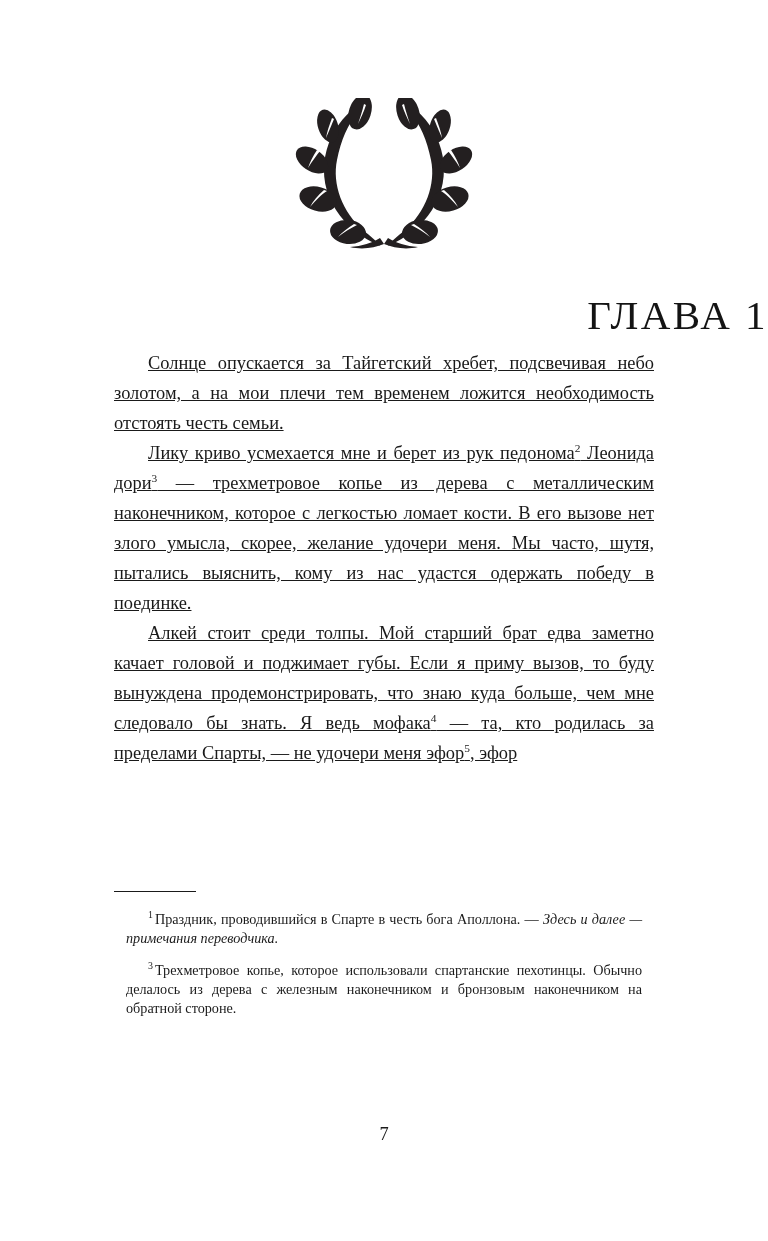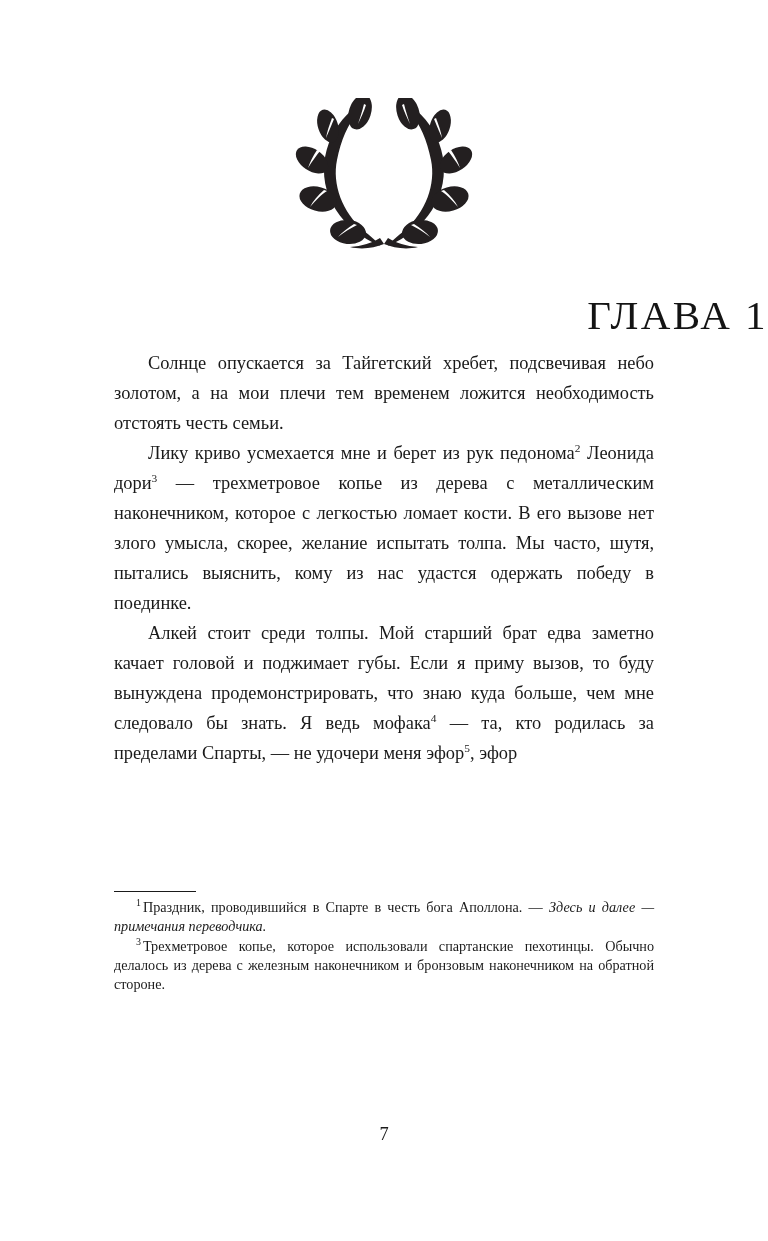--- a/index.html
+++ b/index.html
@@ -59,20 +59,21 @@
     font-size: 18.4px;
     line-height: 30px;
     text-align: justify;
     text-justify: inter-word;
     hyphens: manual;
     color: #1a1a1a;
   }
   .body-text p {
     margin: 0;
     text-indent: 34px;
+    text-decoration: underline;
   }
   .body-text p:last-child {
     
   }
 
   sup.fn {
     font-size: 0.62em;
     vertical-align: super;
     line-height: 0;
   }
@@ -90,21 +91,21 @@
   }
   .footnote-rule {
     position: absolute;
     left: 114px;
     top: 891px;
     width: 82px;
     height: 1px;
     background: #1a1a1a;
   }
   .footnotes p {
-    margin: 0;
+    margin: 12px;
     text-indent: 22px;
   }
   .footnotes sup.fn-marker {
     font-size: 0.70em;
     vertical-align: super;
     line-height: 0;
     margin-right: 2px;
   }
   .fn-italic {
     font-style: italic;
@@ -170,21 +171,21 @@
       </g>
     </svg>
   </div>
 
   <h1 class="chapter-title">ГЛАВА 1</h1>
 
   <div class="body-text">
     <p><span>Солнце опускается за Тайгетский хребет, подсвечивая небо золотом, а на мои плечи тем временем ложится необходимость отстоять честь семьи.</span></p>
 
 
-    <p><span>Лику криво усмехается мне и берет из рук педонома</span><sup class="fn">2</sup><span> Леонида дори</span><sup class="fn">3</sup><span> — трехметровое копье из дерева с металлическим наконечником, которое с легкостью ломает кости. В его вызове нет злого умысла, скорее, желание испытать толпа. Мы часто, шутя, пытались выяснить, кому из нас удастся одержать победу в поединке.</span></p>
+    <p><span>Лику криво усмехается мне и берет из рук педонома</span><sup class="fn">2</sup><span> Леонида дори</span><sup class="fn">3</sup><span> — трехметровое копье из дерева с металлическим наконечником, которое с легкостью ломает кости. В его вызове нет злого умысла, скорее, желание удочери меня. Мы часто, шутя, пытались выяснить, кому из нас удастся одержать победу в поединке.</span></p>
 
     <p><span>Алкей стоит среди толпы. Мой старший брат едва заметно качает головой и поджимает губы. Если я приму вызов, то буду вынуждена продемонстрировать, что знаю куда больше, чем мне следовало бы знать. Я ведь мофака</span><sup class="fn">4</sup><span> — та, кто родилась за пределами Спарты, — не удочери меня эфор</span><sup class="fn">5</sup><span>, эфор</span></p>
   </div>
 
   <div class="footnote-rule"></div>
 
   <div class="footnotes">
     <p><sup class="fn-marker">1</sup><span>Праздник, проводившийся в Спарте в честь бога Аполлона. — </span><span class="fn-italic">Здесь и далее — примечания переводчика.</span></p>
 
 

